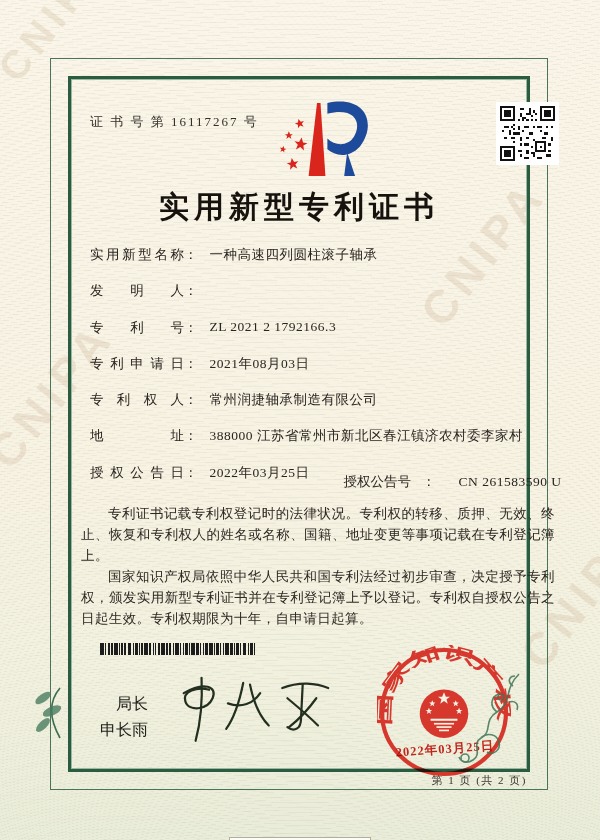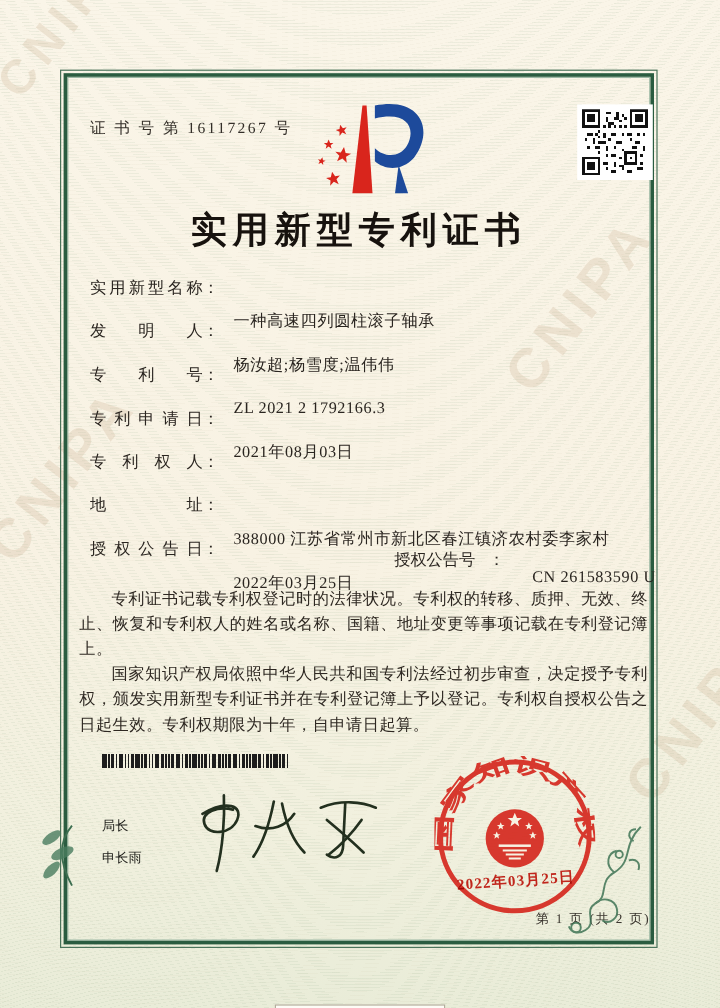--- a/index.html
+++ b/index.html
@@ -21,21 +21,21 @@
     color:rgba(205,180,150,0.28); transform:rotate(-52deg); z-index:0;
     white-space:nowrap; user-select:none;
   }
   .wm1 { left:-22px; top:-6px; font-size:40px; }
   .wm2 { left:398px; top:226px; }
   .wm3 { left:-34px; top:368px; }
   .wm4 { left:498px; top:568px; }
 
   .frame {
     position:absolute; left:50px; top:58px; width:498px; height:732px;
-    border:1px solid #4a735a; padding:2px; z-index:1;
+    border:1px solid #4a735a; padding:17px; z-index:1;
   }
   .frame-inner {
     width:100%; height:100%;
     border:3px solid #2a5c40;
     box-shadow:inset 0 0 0 1px #9cb8a4;
     position:relative;
   }
   .frame-content { position:absolute; inset:0; }
 
   .cert-no { position:absolute; left:19px; top:34px; font-size:13px; letter-spacing:2px; color:#332e28; }
@@ -48,34 +48,34 @@
     font-size:30px; font-weight:700; letter-spacing:5px; color:#17120e;
   }
 
   .fields { position:absolute; left:19px; right:14px; top:167px; font-size:13.5px; color:#2a2520; }
   .field-row { height:36.3px; display:flex; white-space:nowrap; }
   .field-label {
     display:inline-block; width:94px; flex:0 0 94px;
     text-align:justify; text-align-last:justify; text-justify:inter-character;
   }
   .field-colon { flex:0 0 auto; }
-  .field-value { margin-left:12px; letter-spacing:0.5px;margin-top:28px; }
+  .field-value { margin-left:12px; letter-spacing:0.5px; }
   .grant-pair2 { margin-left:34px; display:flex; align-items:center;gap:11px; }
   .grant-pair2 .field-label { width:auto; flex:0 0 auto; text-align-last:auto; }
 
   .paragraphs {
     position:absolute; left:10px; top:424px; width:474px;
     font-size:13.5px; line-height:21px; letter-spacing:0.4px;
     text-align:justify; color:#2e2822;
   }
   .paragraphs p { text-indent:2em; }
 
   .barcode { position:absolute; left:29px; top:564px; width:155px; height:12px; }
 
-  .signer { position:absolute; left:29px; top:612px; font-size:11px; color:#20201c; line-height:26px; }
+  .signer { position:absolute; left:29px; top:612px; font-size:16px; color:#20201c; line-height:26px;text-align:right; }
   .signature { position:absolute; left:94px; top:594px; width:170px; height:76px; }
 
   .seal { position:absolute; left:306px; top:566px; width:134px; height:134px; mix-blend-mode:multiply; opacity:0.92; }
   .seal-date {
     position:absolute; left:314px; top:662px; width:120px; text-align:center;
     color:#c0261c; font-size:12.5px; letter-spacing:1px; transform:rotate(-4deg);
     font-weight:700; mix-blend-mode:multiply;
   }
 
   .page-number { position:absolute; left:0; right:0; top:694px; text-align:right; font-size:11px; letter-spacing:1.5px; color:#3a352e; }
@@ -198,35 +198,35 @@
 
         <div class="fields">
           <div class="field-row">
             <span class="field-label">实用新型名称</span>
               <span class="field-colon">：</span>
               <span class="field-value">一种高速四列圆柱滚子轴承</span>
           </div>
           <div class="field-row">
             <span class="field-label">发明人</span>
               <span class="field-colon">：</span>
-              <span class="field-value">杨汝超;杨雪度;温伟伟</span>
           </div>
           <div class="field-row">
             <span class="field-label">专利号</span>
               <span class="field-colon">：</span>
               <span class="field-value">ZL 2021 2 1792166.3</span>
           </div>
           <div class="field-row">
             <span class="field-label">专利申请日</span>
               <span class="field-colon">：</span>
               <span class="field-value">2021年08月03日</span>
           </div>
           <div class="field-row">
             <span class="field-label">专利权人</span>
               <span class="field-colon">：</span>
+              <span class="field-value">常州润捷轴承制造有限公司</span>
           </div>
           <div class="field-row">
             <span class="field-label">地址</span>
               <span class="field-colon">：</span>
               <span class="field-value">388000 江苏省常州市新北区春江镇济农村委李家村</span>
           </div>
           <div class="field-row">
             <span class="field-label">授权公告日</span>
               <span class="field-colon">：</span>
               <span class="field-value">2022年03月25日</span>

